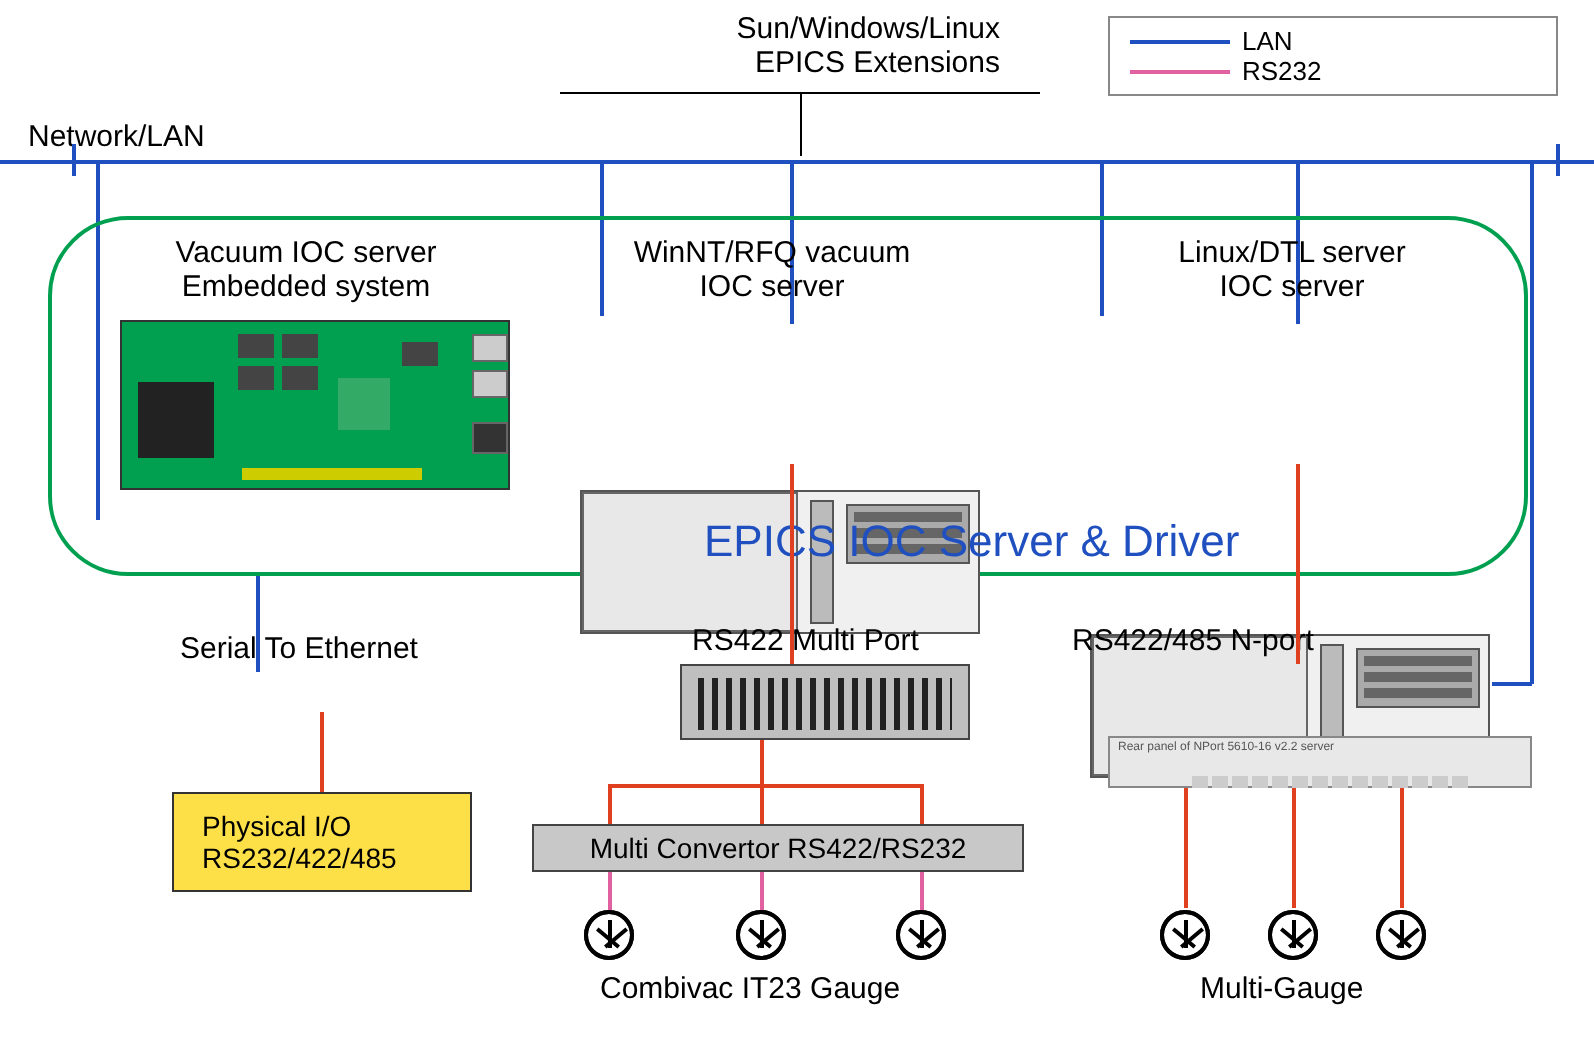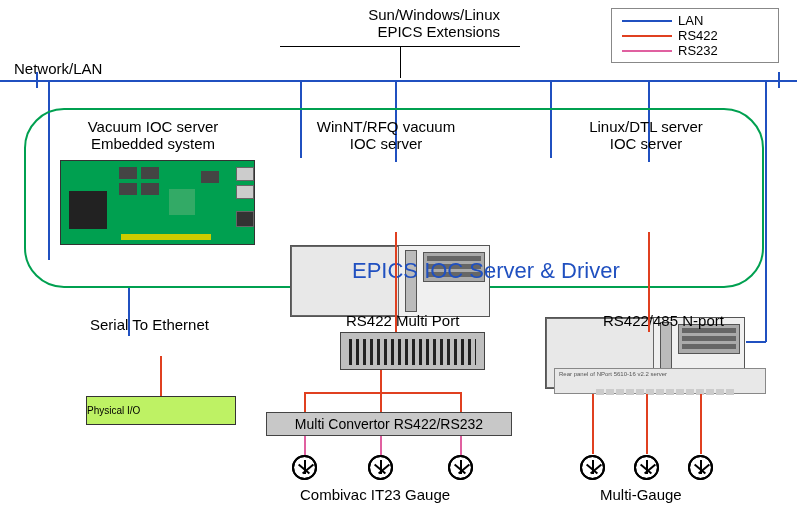--- a/index.html
+++ b/index.html
@@ -17,48 +17,44 @@
 .legend-line{width:50px;height:2px}
 .green-box{border:2px solid #00a050;border-radius:40px}
 .board{background:#00a050;border:1px solid #333;position:relative}
 .chip{background:#222;position:absolute}
 .chip-sm{background:#444;position:absolute}
 .conn{background:#ccc;position:absolute;border:1px solid #666}
 .server{border:1px solid #555;background:#f0f0f0;position:relative}
 .server-drive{background:#bbb;border:1px solid #555;position:absolute}
 .server-panel{background:#e8e8e8;border:1px solid #666;position:absolute}
 .server-vent{background:#aaa;border:1px solid #555;position:absolute}
-.pbox{border:1px solid #333;background:#bef264;padding:8px 0;font-size:10px}
+.pbox{border:1px solid #333;background:#fde047;padding:8px 14px;font-size:14px}
 .multiport{background:#bfbfbf;border:1px solid #444}
 .multiport-bars{background:repeating-linear-gradient(90deg,#222 0,#222 3px,#bfbfbf 3px,#bfbfbf 7px)}
 .sigconv{background:#c8c8c8;border:1px solid #444;text-align:center;font-size:14px;padding:3px}
 .nport-port{width:8px;height:6px;background:#ccc;display:inline-block;margin:0 1px}
 .gauge{width:25px;height:25px;border:2px solid #000;border-radius:50%;position:relative;display:inline-block}
 .gauge::before{content:"";position:absolute;width:2px;height:14px;background:#000;left:50%;top:3px;transform:translateX(-50%)}
 .gauge::after{content:"";position:absolute;width:14px;height:2px;background:#000;left:3px;top:11px;transform:rotate(40deg)}
 .gauge-b::after{transform:rotate(-40deg);left:7px}
 </style>
 </head>
 <body>
 
 <div class="abs txt" style="left:300px;top:6px;text-align:right;width:200px">
   <div>Sun/Windows/Linux</div>
   <div>EPICS Extensions</div>
 </div>
 <div class="abs hline" style="left:280px;top:46px;width:240px"></div>
 <div class="abs vline" style="left:400px;top:46px;height:32px"></div>
 
-<div class="abs legend" style="right:18px;top:8px;width:168px">
+<div class="abs legend" style="right:18px;top:8px;width:225px">
   <div class="legend-row">
       <div class="legend-line" style="background:#2050c0"></div>
       <span>LAN</span>
-    </div>
-  <div class="legend-row">
-      <div class="legend-line" style="background:#e04020"></div>
-      <span>RS422</span>
     </div>
   <div class="legend-row">
       <div class="legend-line" style="background:#e060a0"></div>
       <span>RS232</span>
     </div>
 </div>
 
 <div class="abs txt" style="left:14px;top:60px">Network/LAN</div>
 
 <div class="abs lan-line" style="left:0;top:80px;width:797px"></div>
@@ -124,20 +120,21 @@
 <div class="abs txt-blue" style="left:352px;top:258px;font-size:22px;font-weight:500">EPICS IOC Server &amp; Driver</div>
 
 <div class="abs" style="left:128px;top:288px;width:2px;height:48px;background:#2050c0"></div>
 
 <div class="abs txt" style="left:90px;top:316px">Serial To Ethernet</div>
 
 <div class="abs rs422-line" style="left:160px;top:356px;height:40px"></div>
 
 <div class="abs pbox" style="left:86px;top:396px;width:150px">
   <div>Physical I/O</div>
+  <div>RS232/422/485</div>
 </div>
 
 <div class="abs rs422-line" style="left:395px;top:232px;height:100px"></div>
 
 <div class="abs txt" style="left:346px;top:312px">RS422 Multi Port</div>
 <div class="abs multiport" style="left:340px;top:332px;width:145px;height:38px">
   <div class="multiport-bars" style="margin:6px 8px;height:26px"></div>
 </div>
 
 <div class="abs rs422-line" style="left:304px;top:392px;height:20px"></div>
@@ -149,21 +146,21 @@
 
 <div class="abs rs232-line" style="left:304px;top:436px;height:20px"></div>
 <div class="abs rs232-line" style="left:380px;top:436px;height:20px"></div>
 <div class="abs rs232-line" style="left:460px;top:436px;height:20px"></div>
 
 <div class="abs" style="left:292px;top:455px"><span class="gauge"></span><span class="gauge gauge-b" style="margin-left:-25px"></span></div>
 <div class="abs" style="left:368px;top:455px"><span class="gauge"></span><span class="gauge gauge-b" style="margin-left:-25px"></span></div>
 <div class="abs" style="left:448px;top:455px"><span class="gauge"></span><span class="gauge gauge-b" style="margin-left:-25px"></span></div>
 <div class="abs txt" style="left:300px;top:486px">Combivac IT23 Gauge</div>
 
-<div class="abs txt" style="left:603px;top:312px">RS422/485 N-port</div>
+<div class="abs txt" style="left:536px;top:312px">RS422/485 N-port</div>
 
 <div class="abs lan-line" style="left:746px;top:341px;width:20px"></div>
 
 <div class="abs" style="left:554px;top:368px;width:212px;height:26px;background:#e8e8e8;border:1px solid #888">
   <div style="position:absolute;left:4px;top:2px;font-size:6px;color:#555">Rear panel of NPort 5610-16 v2.2 server</div>
   <div style="position:absolute;left:40px;top:12px">
     <span class="nport-port"></span><span class="nport-port"></span><span class="nport-port"></span><span class="nport-port"></span><span class="nport-port"></span><span class="nport-port"></span><span class="nport-port"></span><span class="nport-port"></span><span class="nport-port"></span><span class="nport-port"></span><span class="nport-port"></span><span class="nport-port"></span><span class="nport-port"></span><span class="nport-port"></span>
   </div>
 </div>
 

